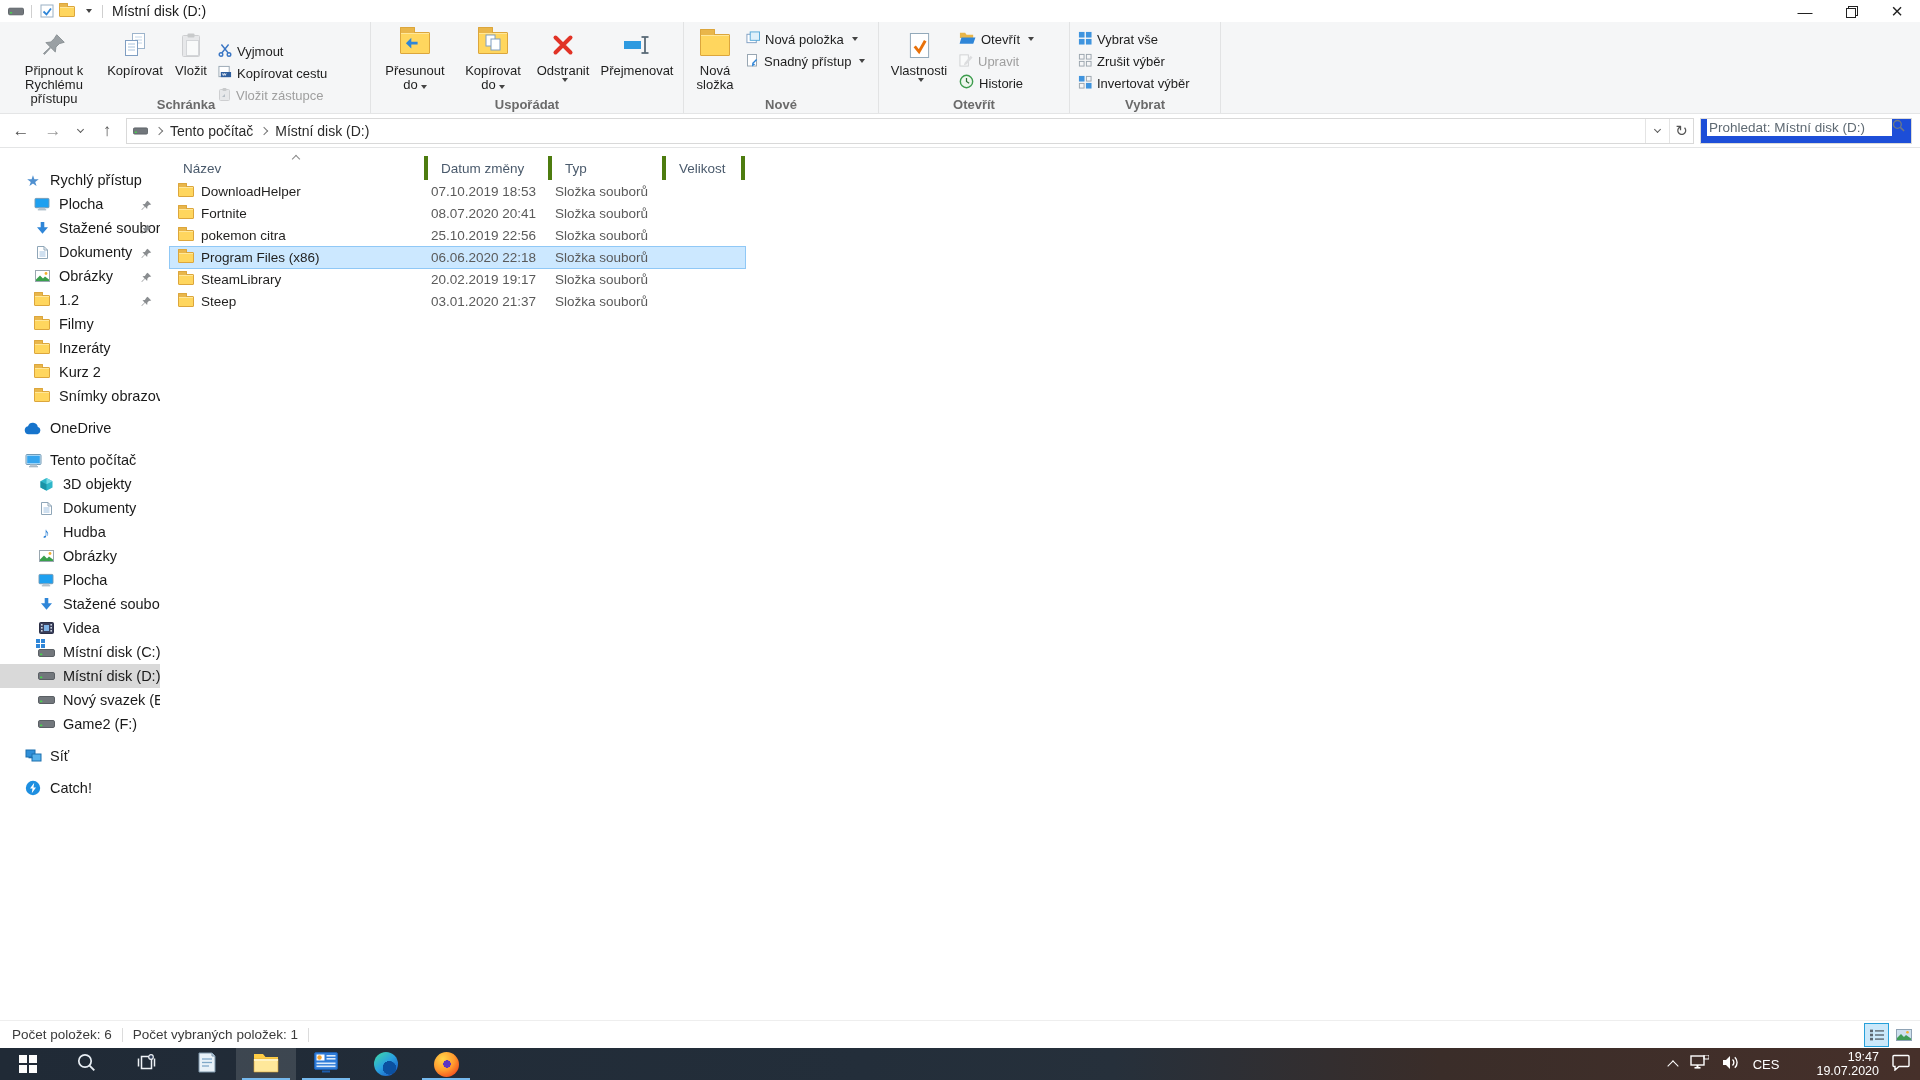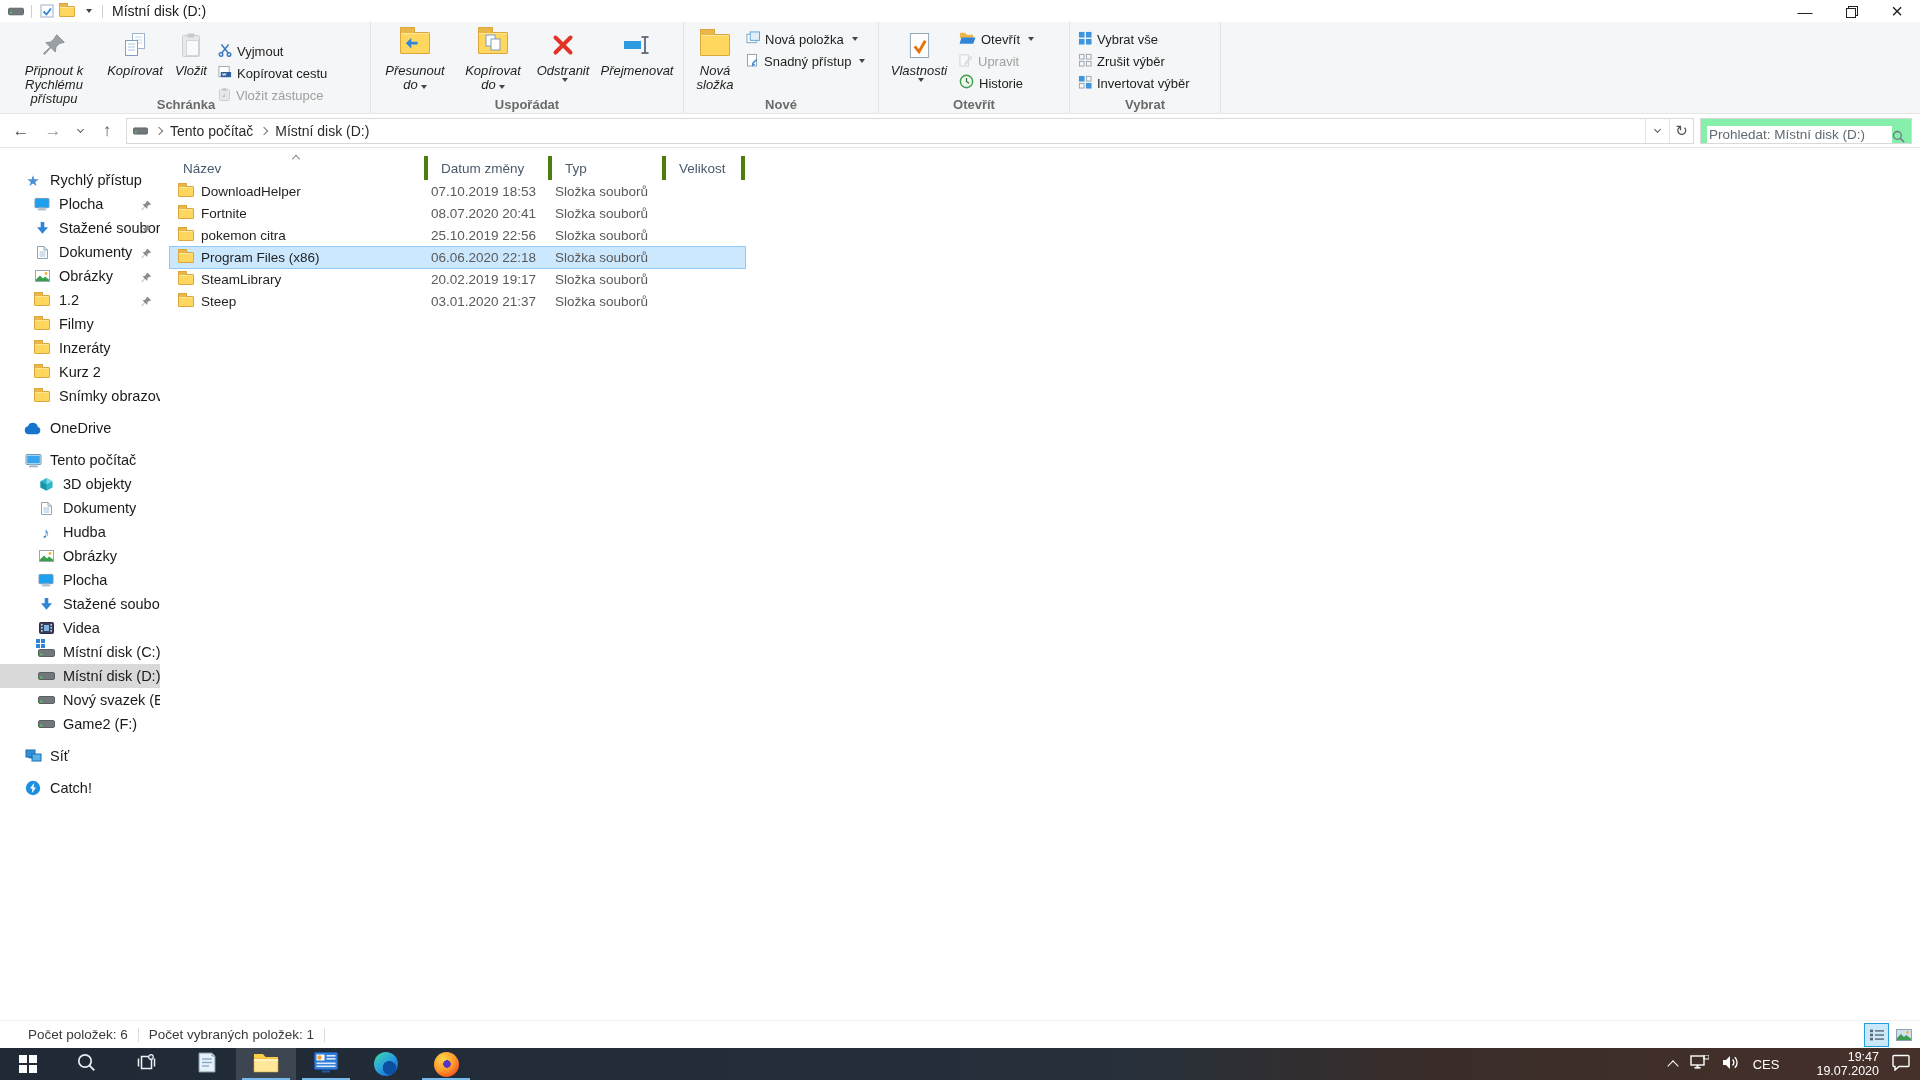--- a/index.html
+++ b/index.html
@@ -28,21 +28,21 @@
   .cv-u{transform:rotate(-135deg);margin-top:3px;}
   .cv-d{transform:rotate(45deg);margin-top:-3px;}
   .helpc{width:17px;height:17px;border-radius:50%;background:#2e8ae0;color:#fff;font-size:12px;font-weight:bold;display:flex;align-items:center;justify-content:center;}
 
   
   .ribbon{height:92px;background:#f5f6f7;border-bottom:1px solid #e4e5e6;display:flex;flex:0 0 auto;padding-left:2px;}
   .rgroup{position:relative;display:flex;align-items:flex-start;padding:2px 4px 16px 4px;border-right:1px solid #e2e3e4;}
   .rglabel{position:absolute;bottom:1px;left:0;right:0;text-align:center;font-size:13px;color:#6a6a6a;font-weight:bold;}
   .bigbtn{display:flex;flex-direction:column;align-items:center;padding:3px 4px 0;min-height:70px;}
   .bigbtn .bicon{height:36px;display:flex;align-items:center;justify-content:center;}
-  .bigbtn .blbl{font-size:13px;line-height:14px;text-align:center;color:#1e1e1e;margin-top:1px;font-style:italic;}
+  .bigbtn .blbl{font-size:13px;line-height:14px;text-align:center;color:#1e1e1e;margin-top:1px;}
   .smallcol{display:flex;flex-direction:column;justify-content:flex-start;padding-top:4px;}
   .smallbtn{display:flex;align-items:center;height:22px;font-size:13px;color:#1e1e1e;padding:0 4px;gap:5px;white-space:nowrap;}
   .caret{display:inline-block;width:0;height:0;border-left:3.5px solid transparent;border-right:3.5px solid transparent;border-top:4px solid #444;margin-left:3px;}
   .disabled{color:#9f9f9f !important;}
   .disabled svg,.disabled .fold{opacity:.45;filter:grayscale(.8);}
 
   
   .fold{position:relative;display:inline-block;width:16px;height:11px;background:#ffd65e;border:1px solid #dca63c;border-radius:1px;box-shadow:inset 0 1px 0 #ffe79a;}
   .fold::before{content:"";position:absolute;left:-1px;top:-4px;width:7px;height:3px;background:#e9b64a;border:1px solid #dca63c;border-bottom:none;border-radius:1px 1px 0 0;}
   .fold.big{width:30px;height:22px;}
@@ -51,21 +51,21 @@
   .icostack .ovr{position:absolute;}
 
   
   .addrrow{height:34px;background:#fff;border-bottom:1px solid #e4e5e6;display:flex;align-items:center;padding:0 8px;gap:6px;flex:0 0 auto;}
   .navbtn{width:26px;height:26px;display:flex;align-items:center;justify-content:center;font-size:17px;color:#555;}
   .breadbox{flex:1;height:26px;border:1px solid #d9d9d9;background:#fff;display:flex;align-items:center;padding-left:6px;font-size:14px;color:#2b2b2b;}
   .crumbsep{display:inline-block;width:6px;height:6px;border-right:1.4px solid #777;border-bottom:1.4px solid #777;transform:rotate(-45deg);margin:0 8px;}
   .crumb{white-space:nowrap;}
   .breadbox .boxbtn{width:24px;height:24px;display:flex;align-items:center;justify-content:center;border-left:1px solid #e4e4e4;color:#555;font-size:15px;}
   .breadbox .spacer{flex:1;}
-  .searchbox{width:212px;height:26px;border:1px solid #d9d9d9;background:#86efac;display:flex;align-items:flex-end;padding:0 6px;}
+  .searchbox{width:212px;height:26px;border:1px solid #d9d9d9;background:#1d4ed8;display:flex;align-items:flex-start;padding:0 6px;}
   .searchbox input{flex:1;border:none;outline:none;font-size:13.5px;font-family:inherit;color:#333;}
   .searchbox input::placeholder{color:#5f6a73;opacity:1;}
 
   
   .main{flex:1;display:flex;overflow:hidden;background:#fff;}
   .side{width:160px;flex:0 0 auto;padding-top:20px;font-size:14.5px;overflow:hidden;}
   .srow{display:flex;align-items:center;height:24px;padding-left:24px;gap:8px;white-space:nowrap;position:relative;}
   .srow.child{padding-left:33px;}
   .srow.child2{padding-left:37px;}
   .srow.gap{margin-top:8px;}
@@ -81,21 +81,21 @@
   .content{flex:1;padding:8px 0 0 10px;position:relative;}
   .cols{display:grid;grid-template-columns:258px 124px 114px 79px;height:24px;align-items:center;color:#4a5a6c;font-size:13.5px;}
   .colh{position:relative;height:24px;display:flex;align-items:center;padding-left:13px;border-right:4px solid #4d7c0f;}
   .colh .sortcaret{position:absolute;top:0;left:50%;margin-left:-4px;width:6px;height:6px;border-right:1.3px solid #8a8a8a;border-bottom:1.3px solid #8a8a8a;transform:rotate(-135deg);}
   .frow{display:grid;grid-template-columns:258px 124px 114px 79px;height:21px;align-items:center;font-size:13.5px;color:#201f1e;width:575px;margin-top:1px;}
   .frow .c-name{display:flex;align-items:center;gap:7px;padding-left:8px;white-space:nowrap;}
   .frow .c-date,.frow .c-type{color:#5a5a5a;padding-left:3px;white-space:nowrap;}
   .frow.selected{background:#cce8ff;outline:1px solid #90c8f6;}
 
   
-  .statusbar{height:28px;border-top:1px solid #eee;display:flex;align-items:center;font-size:13.5px;color:#3b3b3b;padding-left:28px;flex:0 0 auto;background:#fff;}
+  .statusbar{height:28px;border-top:1px solid #eee;display:flex;align-items:center;font-size:13.5px;color:#3b3b3b;padding-left:12px;flex:0 0 auto;background:#fff;}
   .statusbar .sdiv{width:1px;height:14px;background:#dcdcdc;margin:0 10px;}
   .viewtoggles{margin-left:auto;display:flex;align-items:center;gap:2px;padding-right:4px;}
   .vbtn{width:25px;height:24px;display:flex;align-items:center;justify-content:center;border:1px solid transparent;}
   .vbtn.selected{background:#cbe8fa;border-color:#26a0da;}
 
   
   .taskbar{height:32px;flex:0 0 auto;display:flex;align-items:stretch;
     background:linear-gradient(90deg,#202a36 0%,#232e3a 45%,#26303b 58%,#3a2d29 75%,#46302a 100%);}
   .tbtn{width:60px;display:flex;align-items:center;justify-content:center;position:relative;}
   .tbtn.start{width:56px;}

